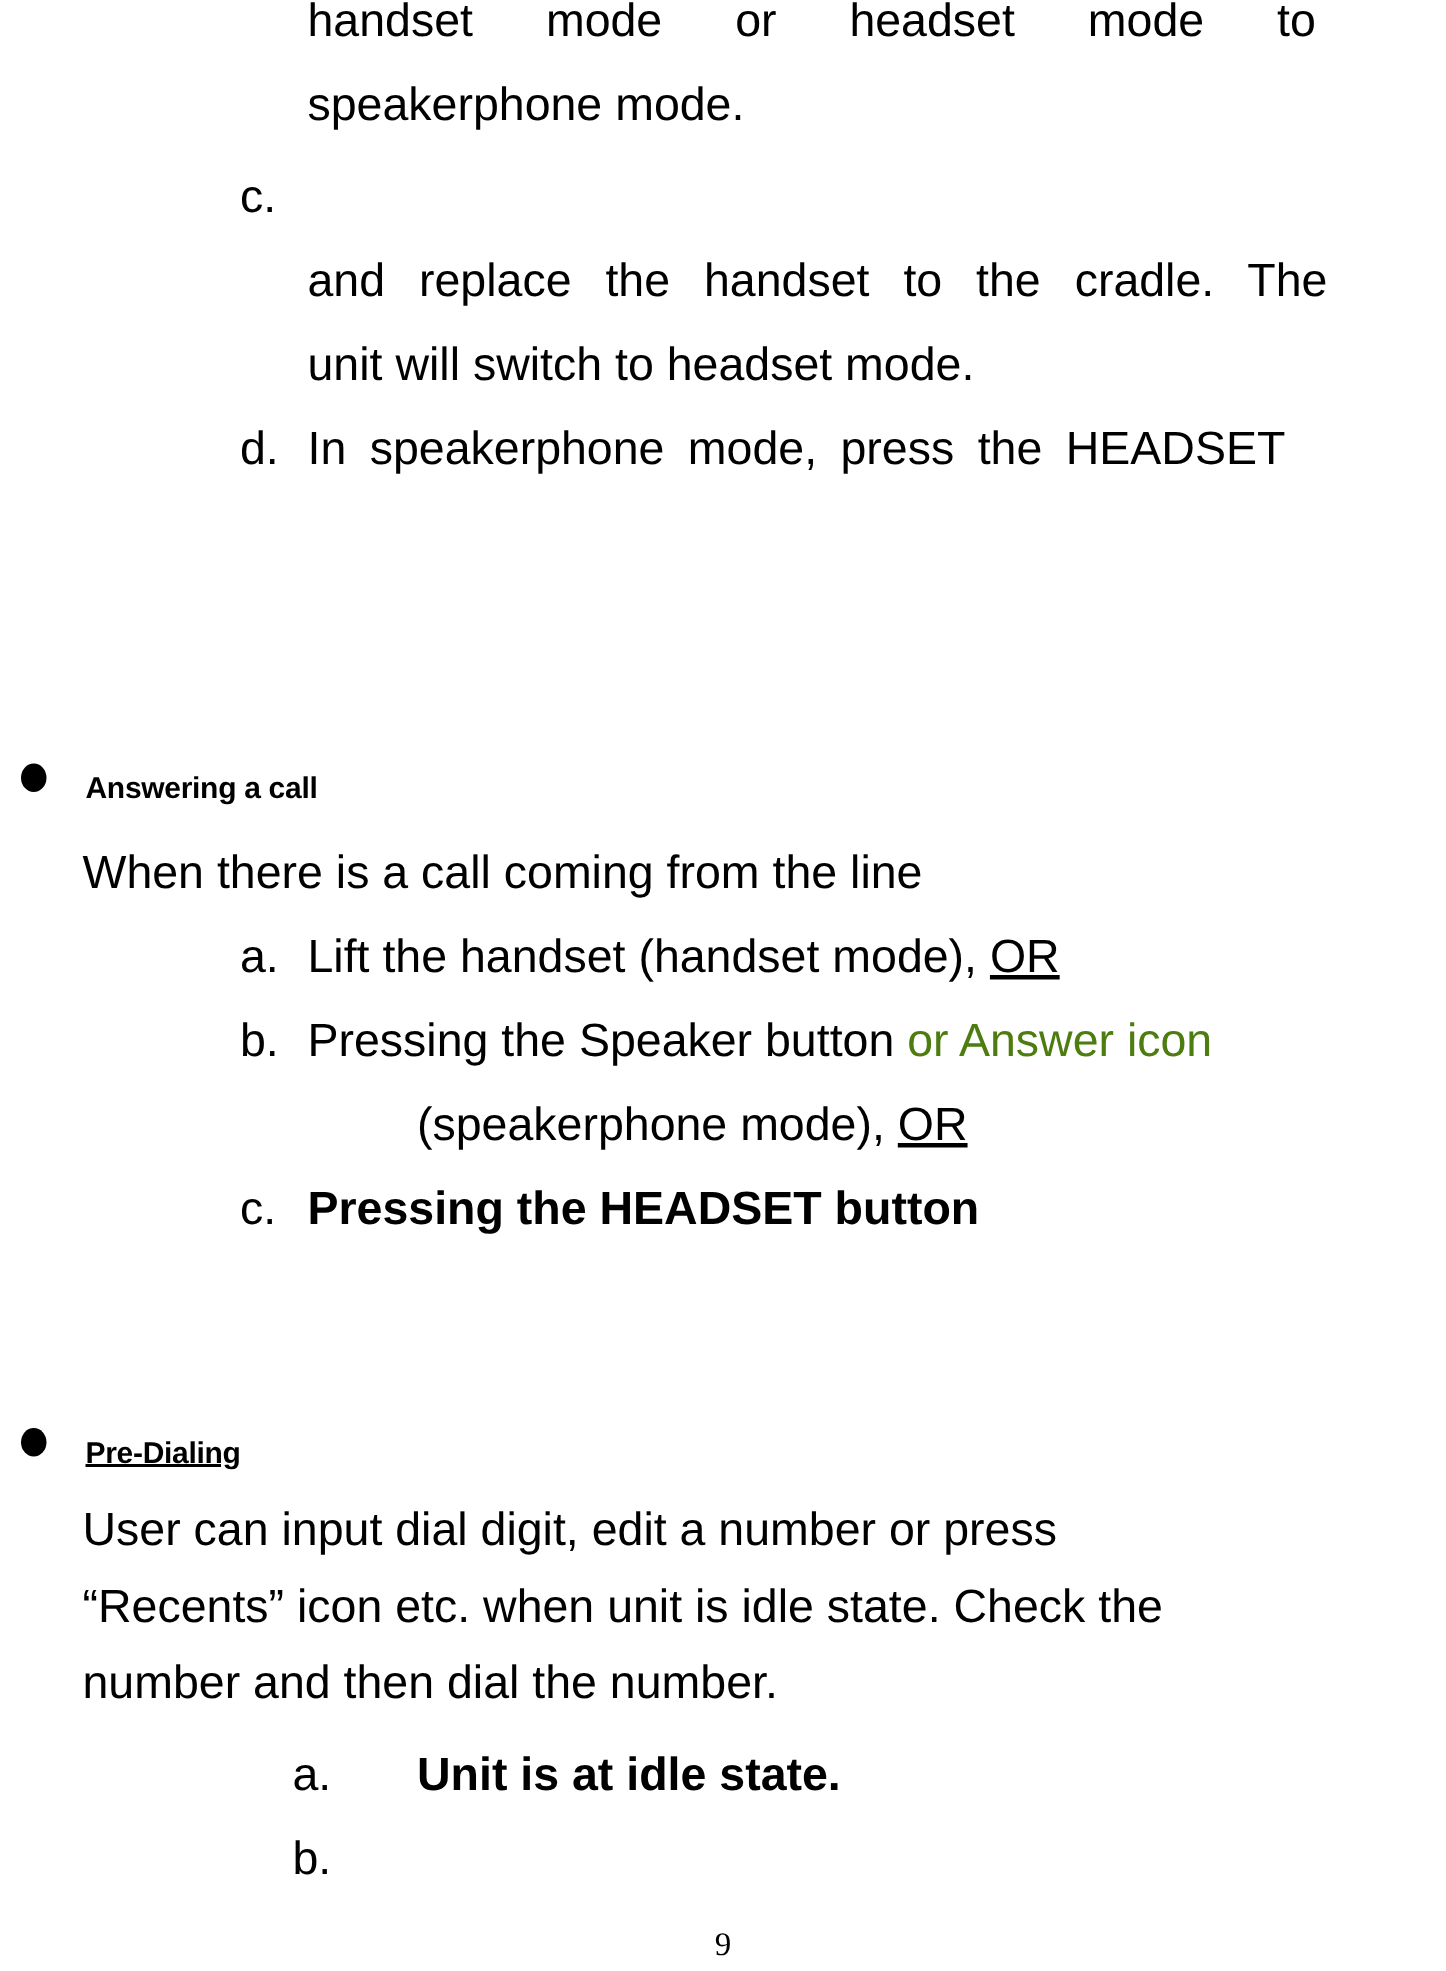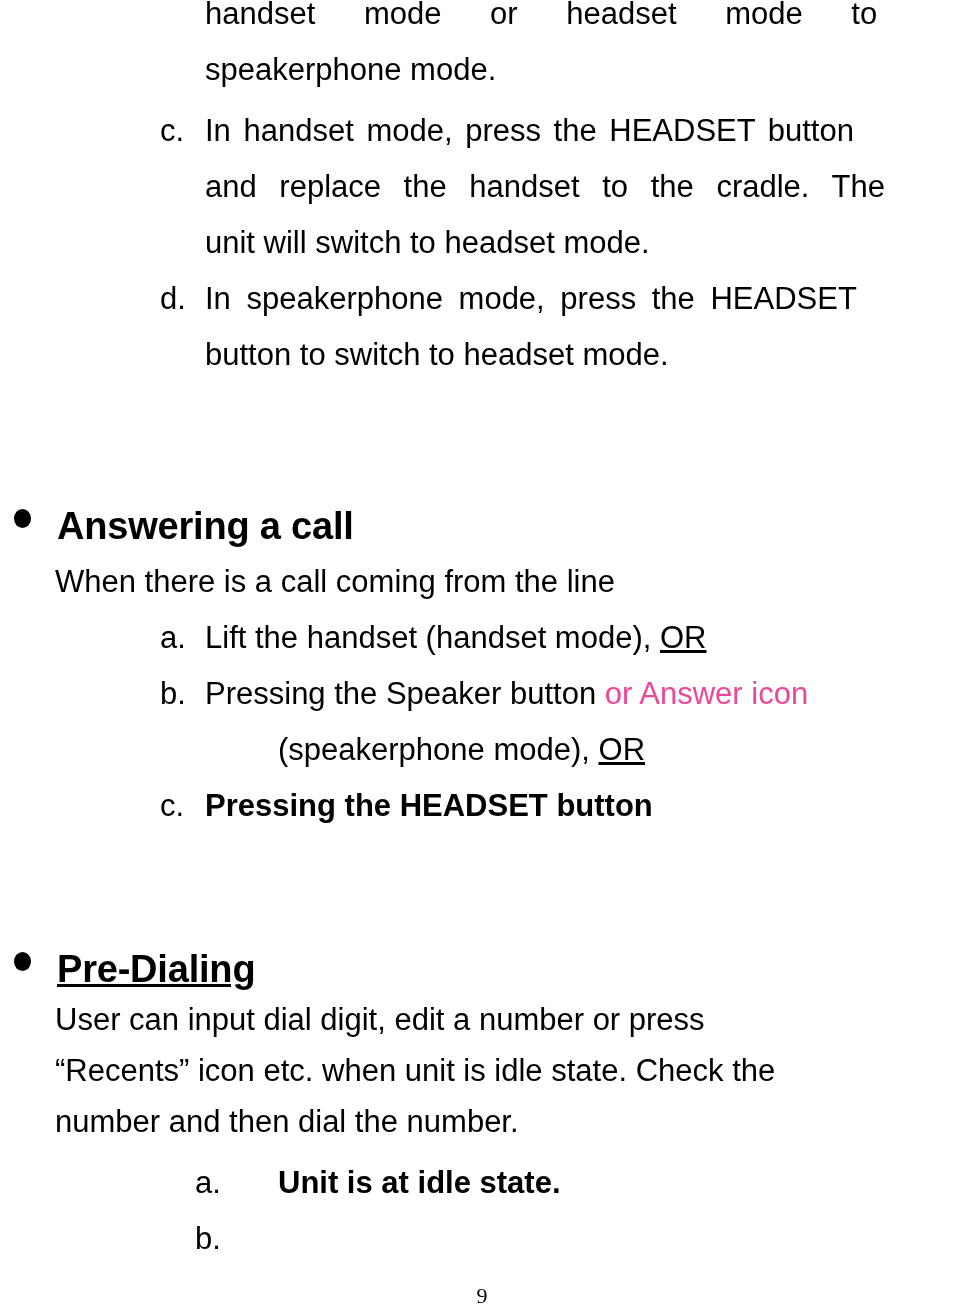--- a/index.html
+++ b/index.html
@@ -51,29 +51,29 @@
   .bullet {
     position: absolute;
     width: 17px;
     height: 19px;
     background: #000000;
     border-radius: 50%;
   }
 
   .heading {
     position: absolute;
-    font-size: 38px;
+    font-size: 20px;
     line-height: 56px;
     font-weight: bold;
     white-space: nowrap;
     letter-spacing: -0.2px;
   }
 
   .red {
-    color: #ec4899;
+    color: #4d7c0f;
   }
 
   .uline {
     text-decoration: underline;
     text-underline-offset: 2px;
   }
 
   .boxed {
     display: inline-block;
     border: 2px solid #000000;
@@ -103,27 +103,25 @@
 </head>
 <body>
 
 <div class="page">
 
   <div class="just ws-wide" style="left:205px; top:-14px;">handset mode or headset mode to</div>
 
   <div class="just" style="left:205px; top:42px;">speakerphone mode.</div>
 
   <div class="marker" style="left:160px; top:103px;">c.</div>
-  <div class="just ws-tiny" style="left:205px; top:103px;">In handset mode, press the HEADSET button</div>
   <div class="just ws-med" style="left:205px; top:159px;">and replace the handset to the cradle. The</div>
   <div class="just" style="left:205px; top:215px;">unit will switch to headset mode.</div>
 
   <div class="marker" style="left:160px; top:271px;">d.</div>
   <div class="just ws-small" style="left:205px; top:271px;">In speakerphone mode, press the HEADSET</div>
-  <div class="just" style="left:205px; top:327px;">button to switch to headset mode.</div>
 
   <div class="bullet" style="left:14px; top:509px;"></div>
   <div class="heading" style="left:57px; top:498px;">Answering a call</div>
 
   <div class="line" style="left:55px; top:554px;">When there is a call coming from the line</div>
 
   <div class="marker" style="left:160px; top:610px;">a.</div>
   <div class="line" style="left:205px; top:610px;"><span>Lift the handset (handset mode), </span><span class="uline">OR</span></div>
 
   <div class="marker" style="left:160px; top:666px;">b.</div>

